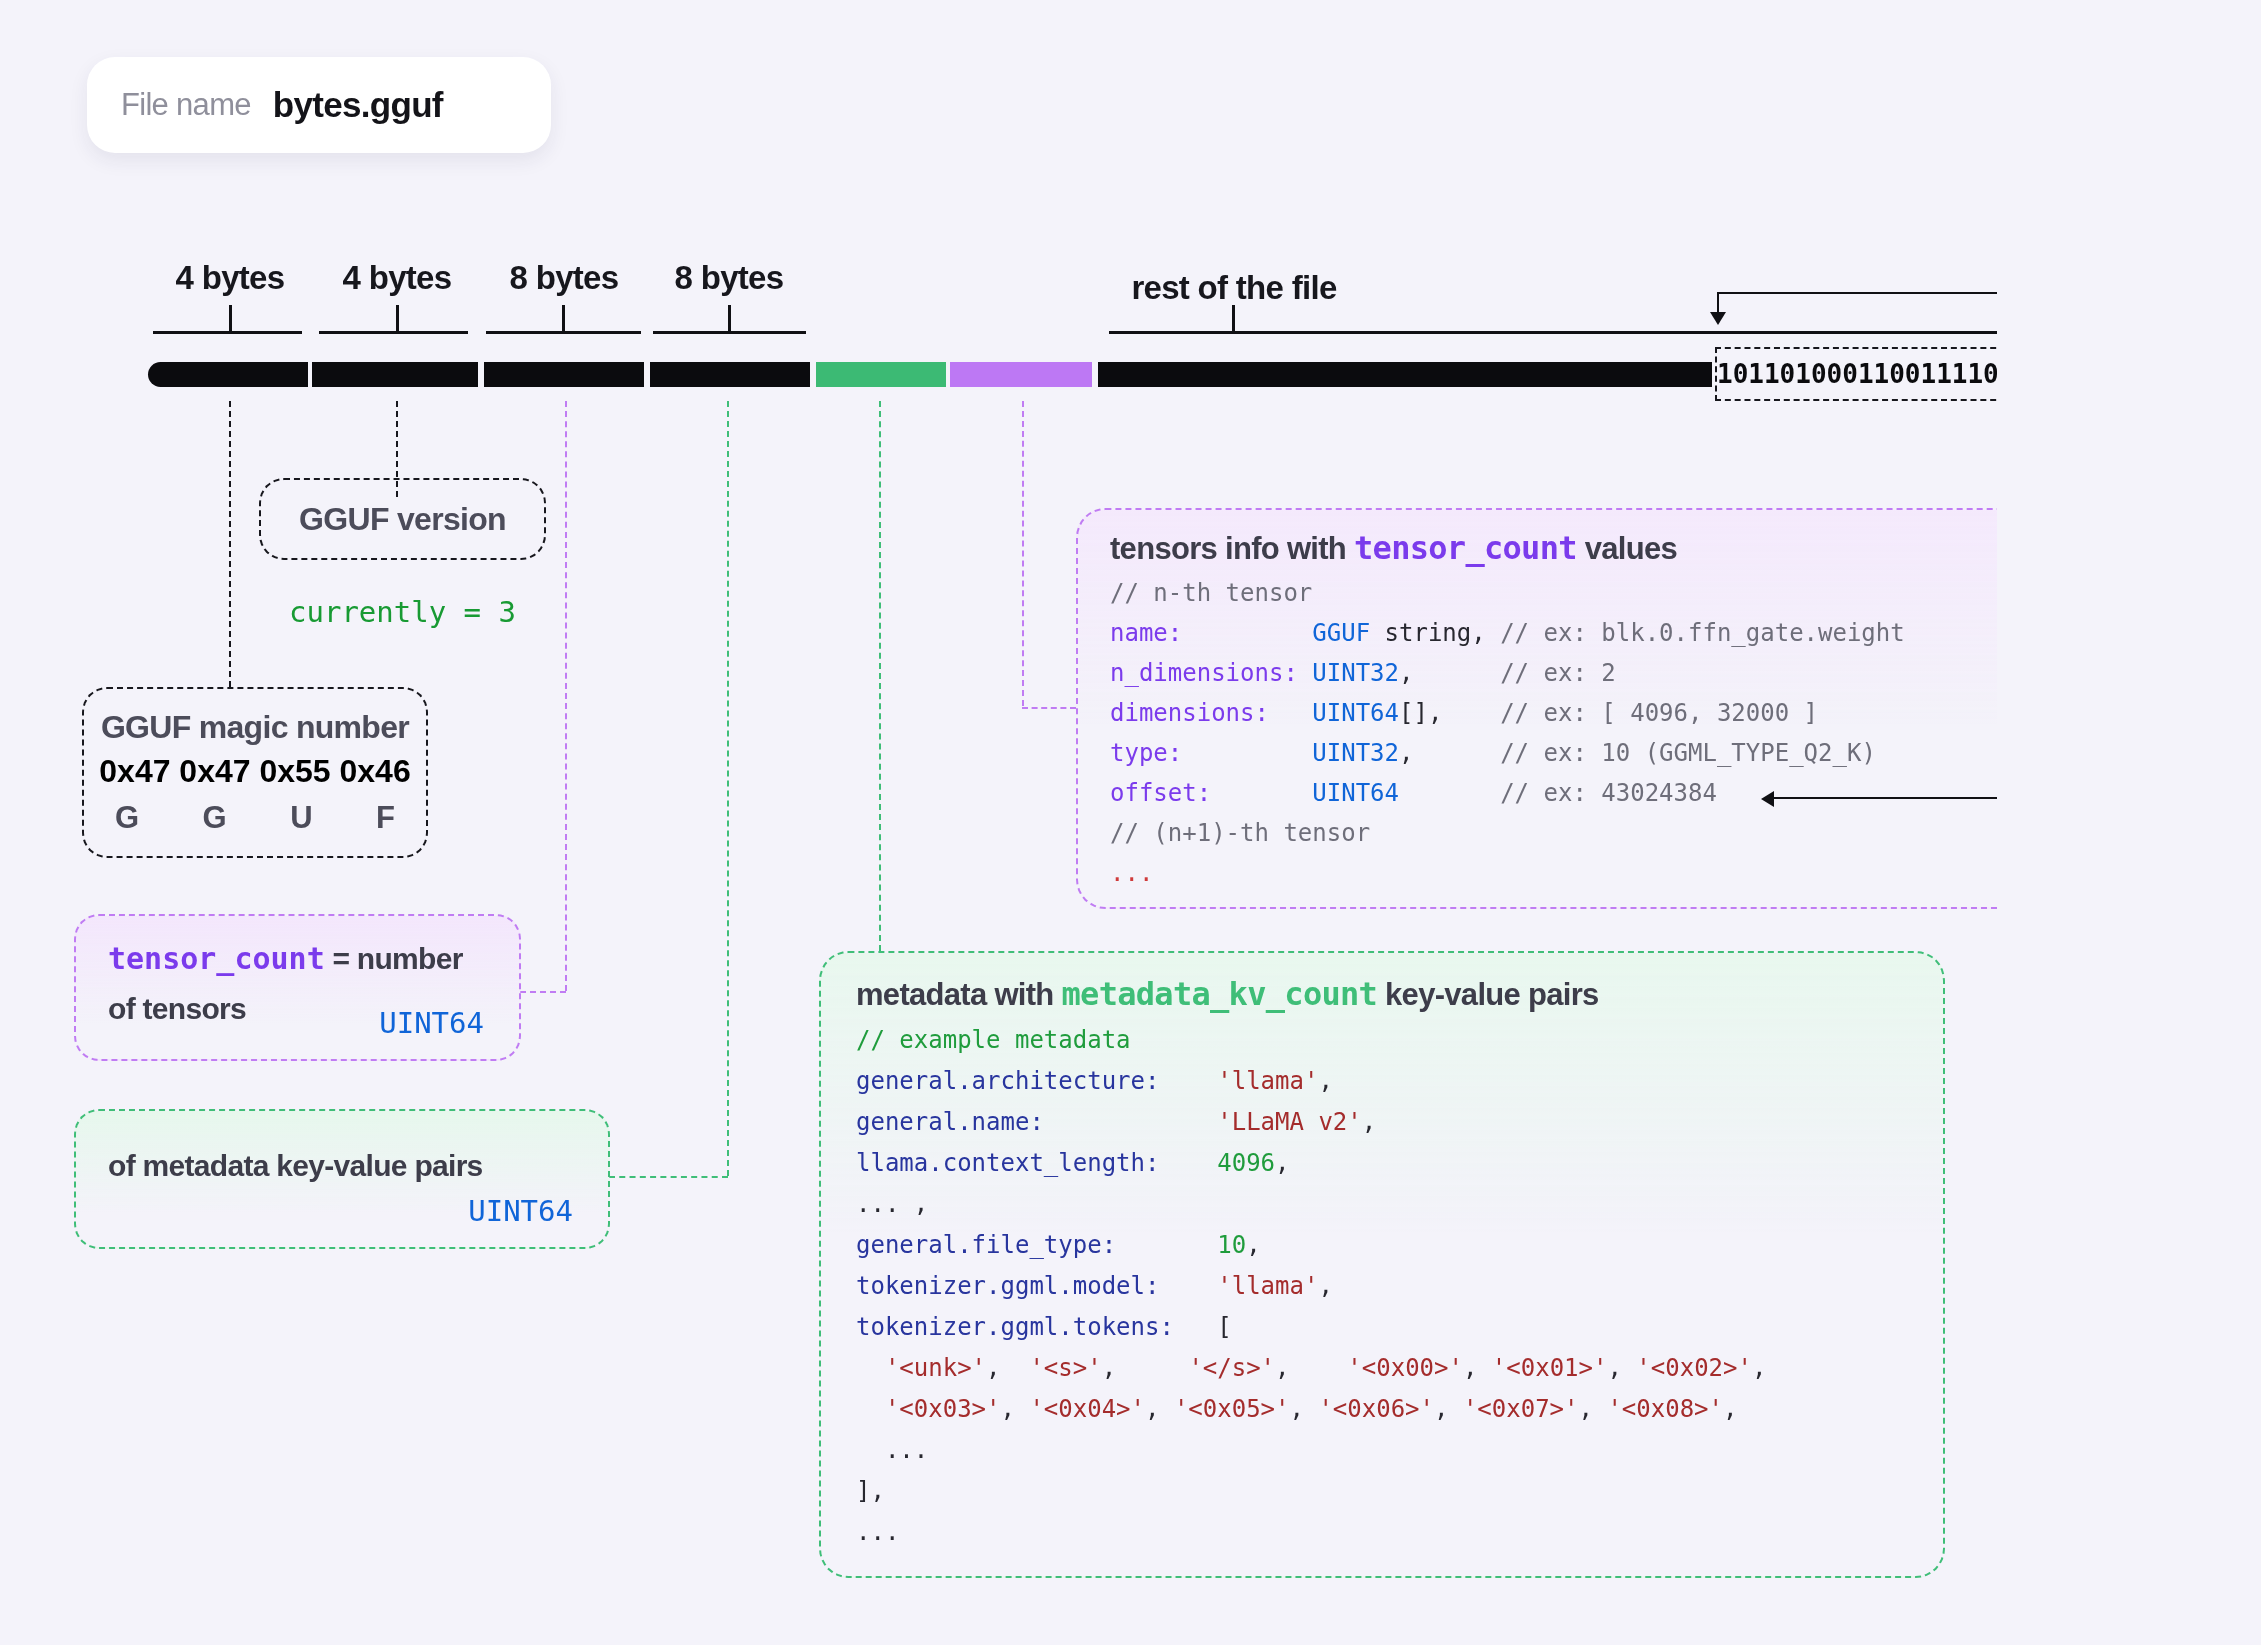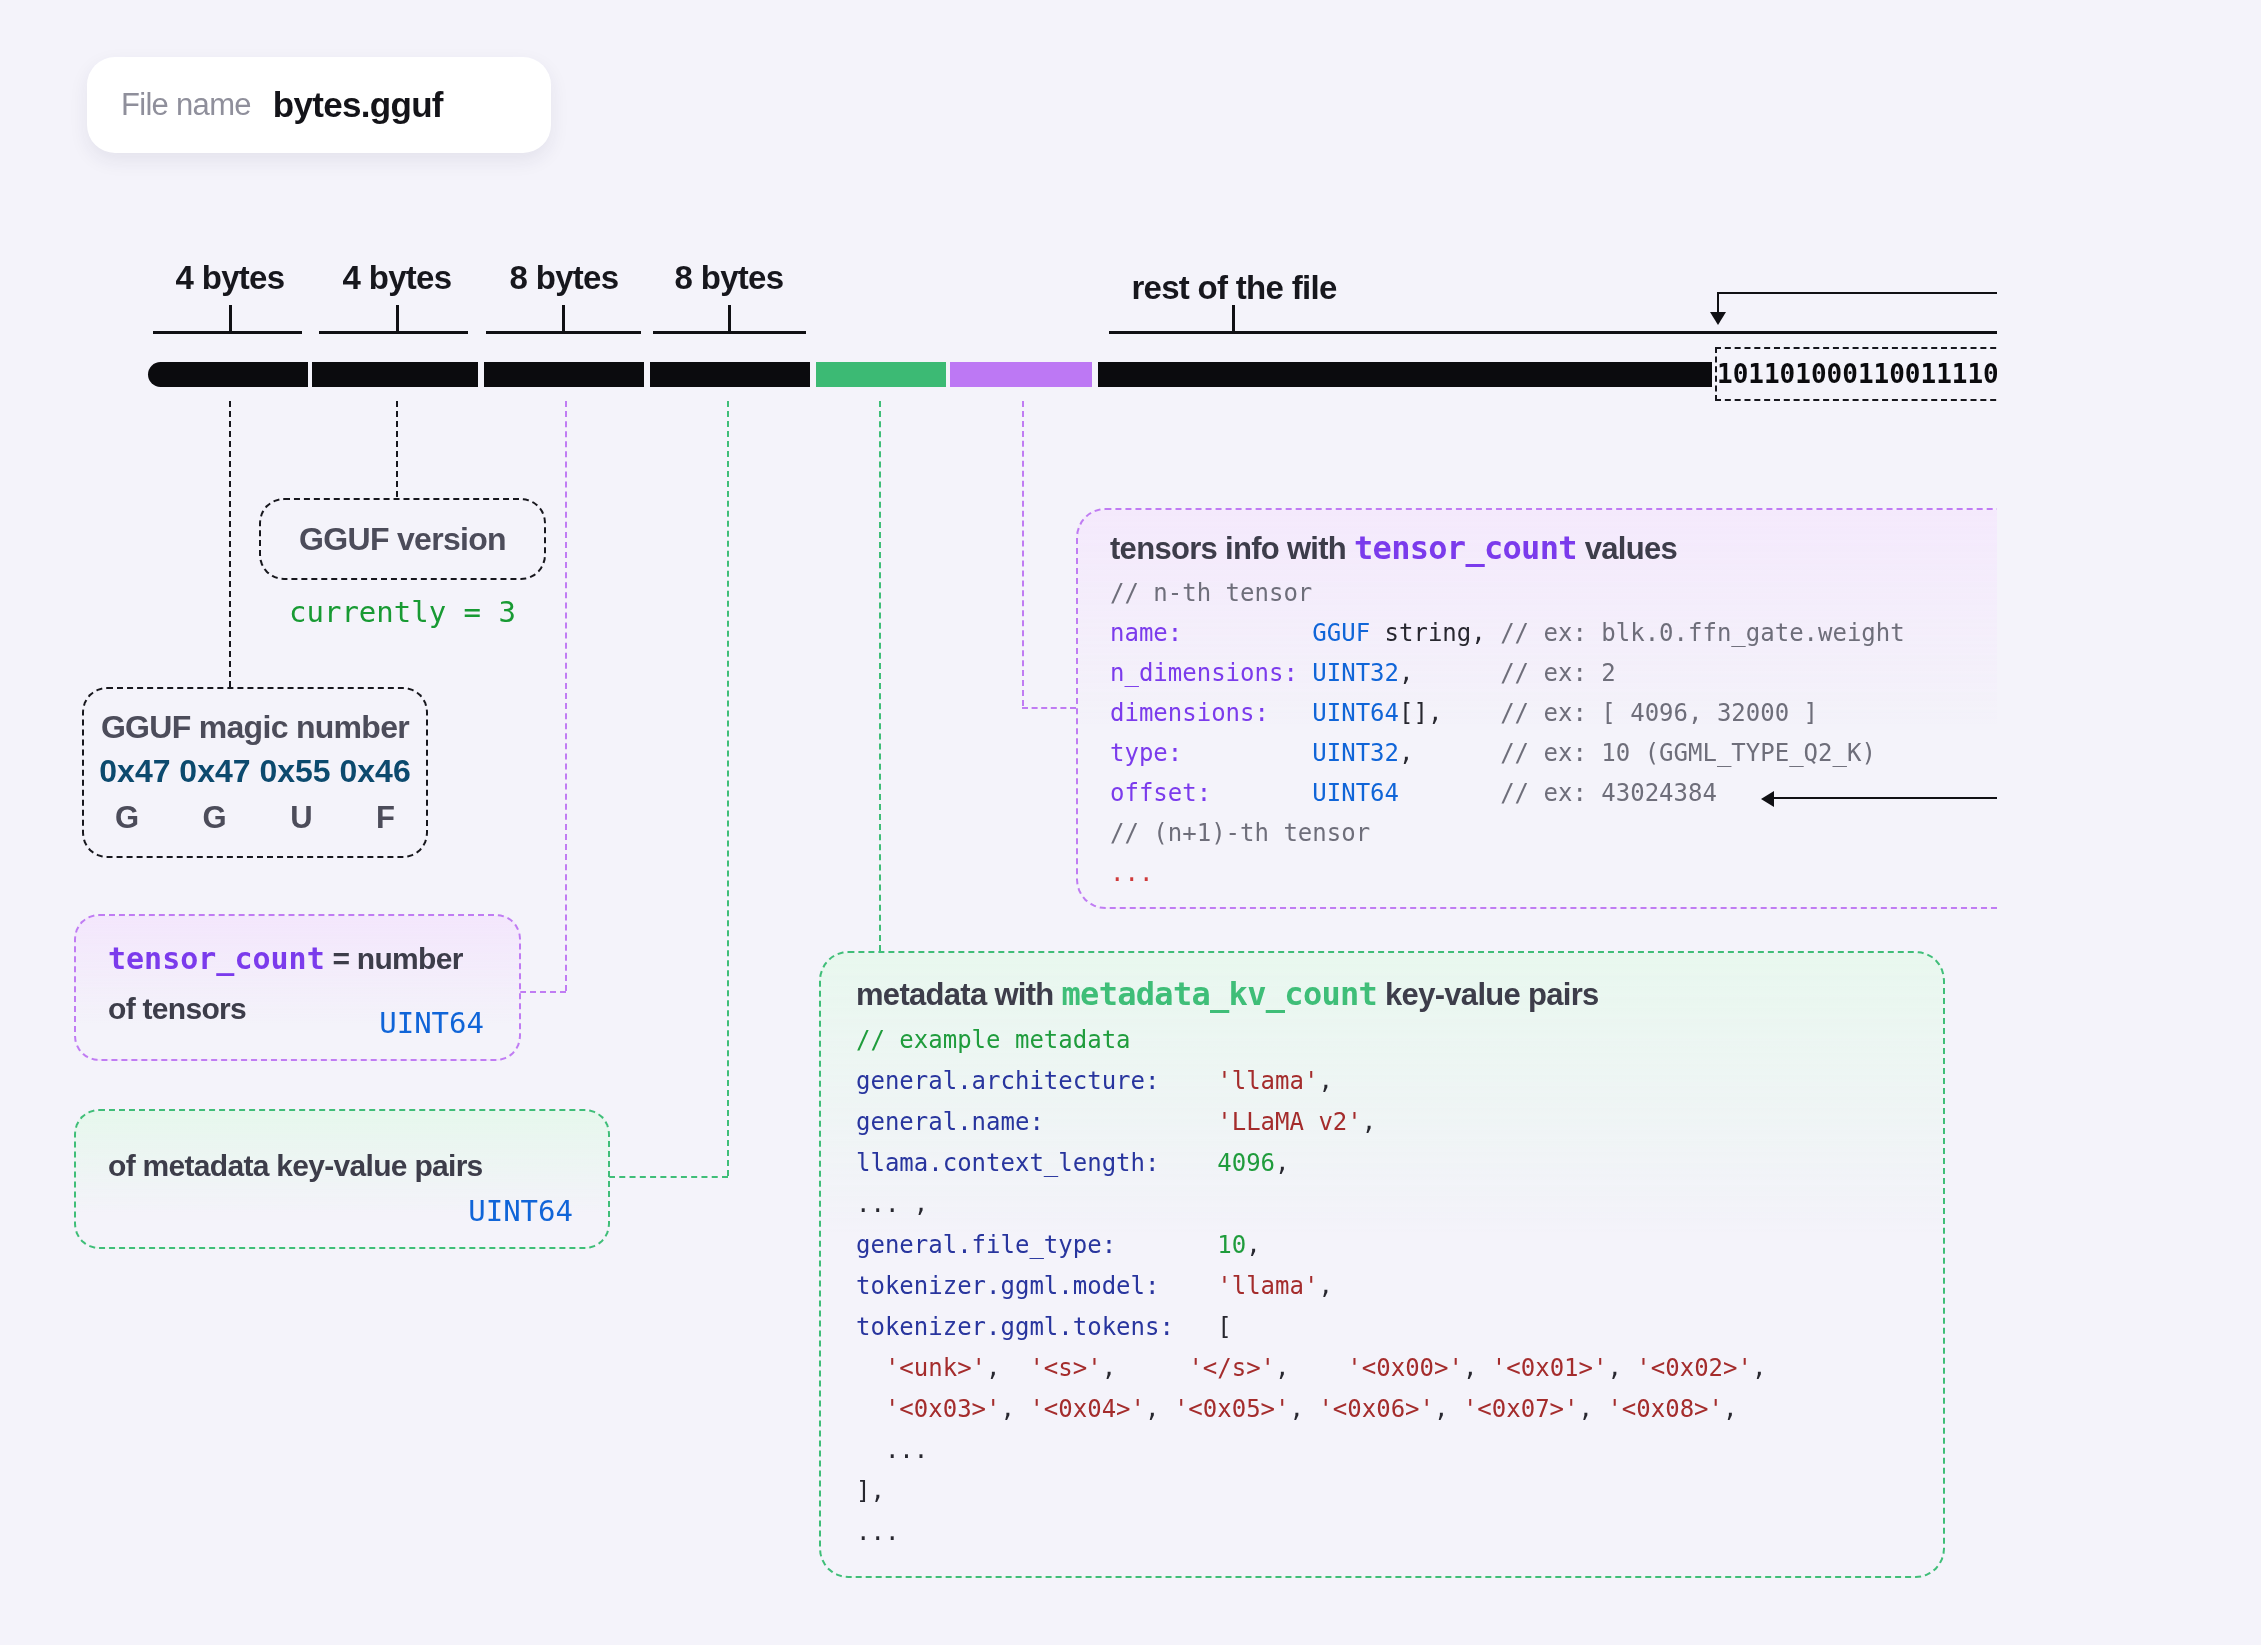--- a/index.html
+++ b/index.html
@@ -76,21 +76,21 @@
   .tk-c{color:#6e6e7a;}
   .tk-k{color:#7b3bec;}
   .tk-t{color:#1065d8;}
   .tk-r{color:#cf3a3a;}
   .tk-g{color:#1f9c3c;}
   .tk-n{color:#28359e;}
   .tk-s{color:#a42c2c;}
   .tk-u{color:#1f9c3c;}
 
   .magic .t{margin-bottom:7.4px;}
-  .magic .hex{font-size:32px;font-weight:bold;color:#0c4a6e;letter-spacing:0;}
+  .magic .hex{font-size:32px;font-weight:bold;color:#000000;letter-spacing:0;}
   .magic .chars{display:flex;width:280px;justify-content:space-between;margin-top:10.3px;}
   .magic .chars span{font-size:31px;font-weight:bold;color:#4c4c5a;}
 </style>
 </head>
 <body>
 
 <div id="canvas">
 
   <div class="abs pill">
     <span class="lbl">File name</span>
@@ -142,21 +142,21 @@
 
   <div class="abs sv" style="left:2088px;top:252px;height:43px;"></div>
   <div class="abs sh" style="left:1717px;top:292px;width:373px;"></div>
   <div class="abs sv" style="left:1717px;top:292px;height:22px;"></div>
   <div class="abs arrow-down" style="left:1710px;top:312px;"></div>
 
   <div class="abs sv" style="left:2127px;top:252px;height:548px;"></div>
   <div class="abs sh" style="left:1772px;top:797px;width:357px;"></div>
   <div class="abs arrow-left" style="left:1761px;top:791px;"></div>
 
-  <div class="abs dashbox" style="left:259px;top:498px;width:287px;height:82px;">
+  <div class="abs dashbox" style="left:259px;top:478px;width:287px;height:82px;">
     <span class="t">GGUF version</span>
   </div>
   <div class="abs note-green" style="left:259px;top:595px;width:287px;text-align:center;">currently = 3</div>
 
   <div class="abs dashbox magic" style="left:82px;top:687px;width:346px;height:171px;">
     <span class="t">GGUF magic number</span>
     <span class="hex">0x47 0x47 0x55 0x46</span>
     <span class="chars">
       <span>G</span>
       <span>G</span>

